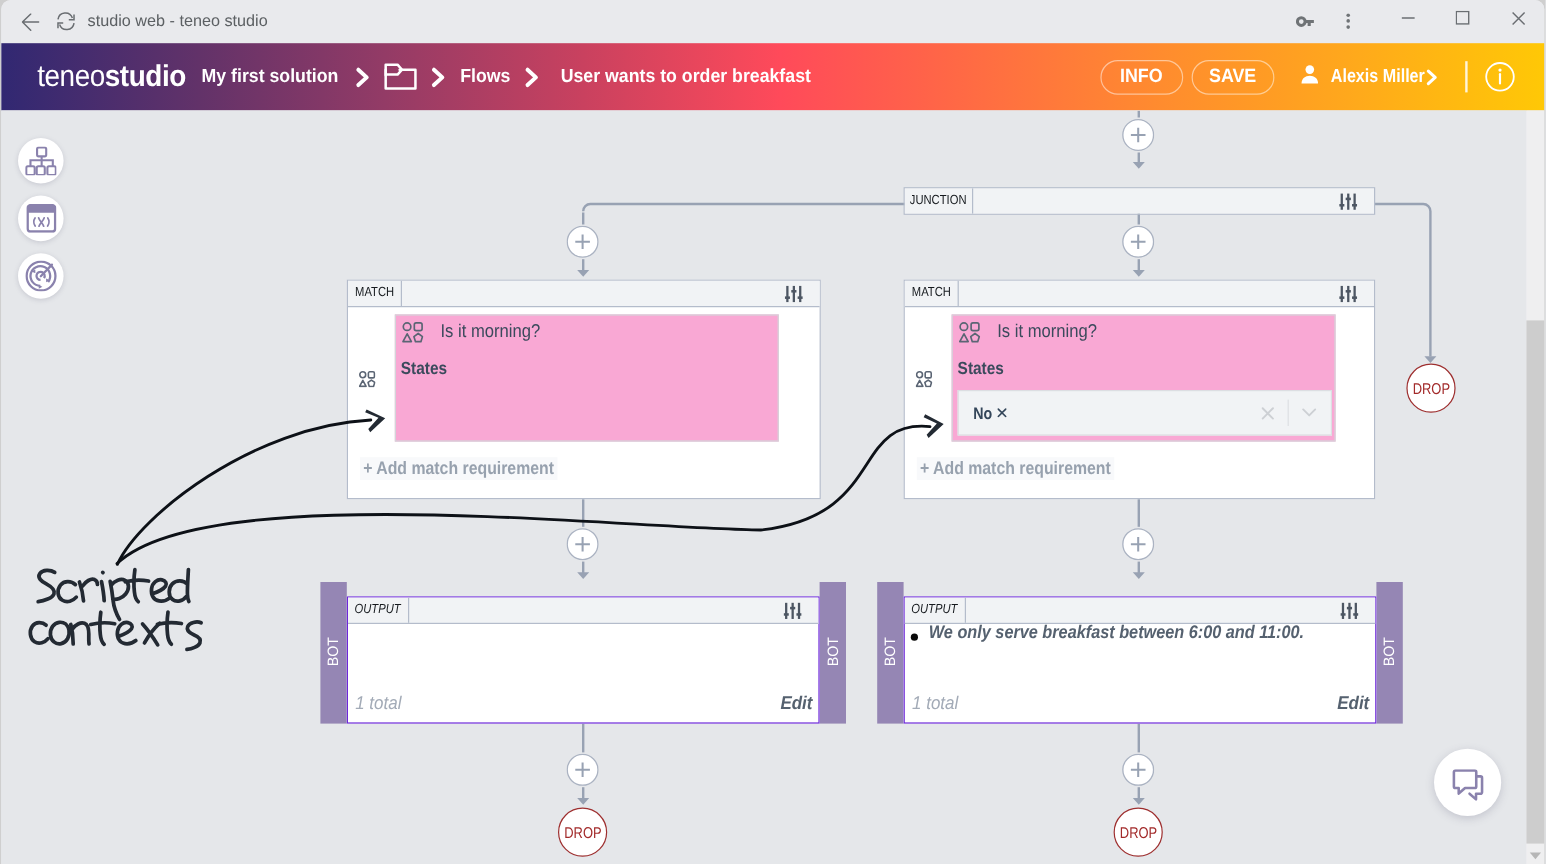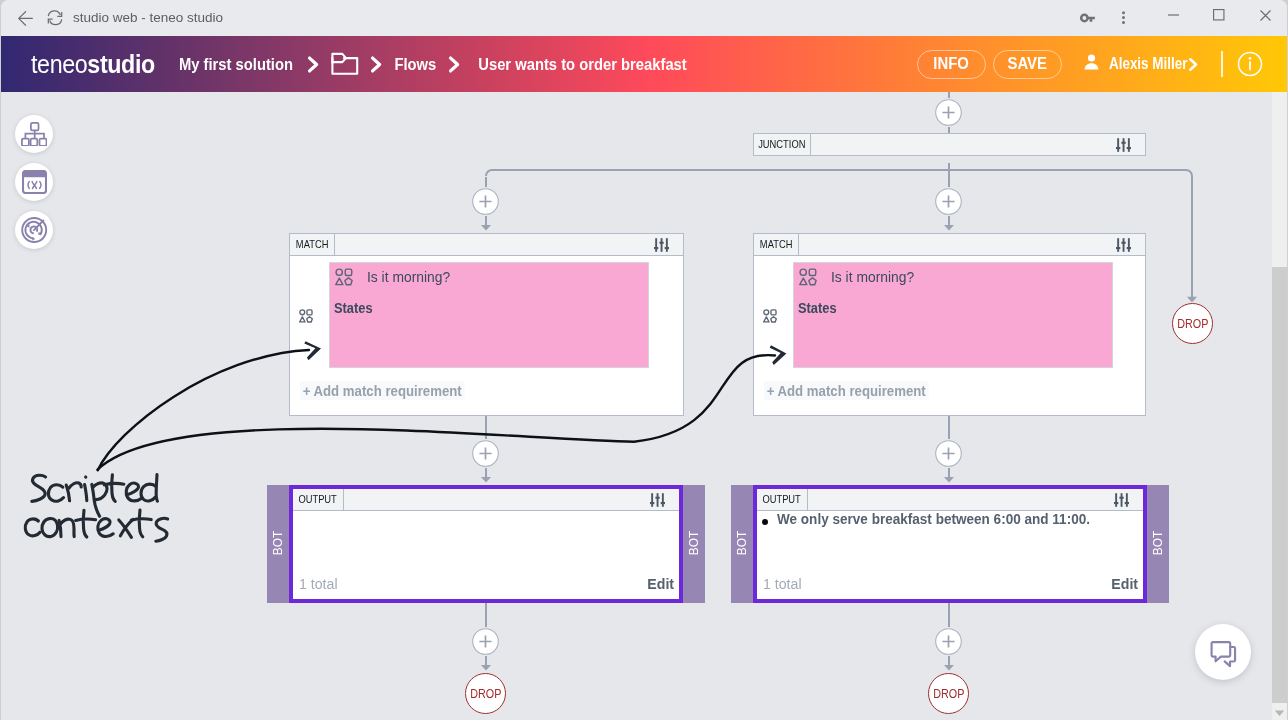--- a/index.html
+++ b/index.html
@@ -35,21 +35,21 @@
     position:absolute; left:0; top:36px; width:1286px; height:56px;
     background: linear-gradient(90deg,
         #312872 0.0%, #623269 12.8%, #933b66 24.8%, #c9415f 37.7%,
         #ff4a5a 50.5%, #ff6a44 62.5%, #ff8c2e 75.3%, #ffa81c 87.3%,
         #ffc806 100%);
     overflow:hidden;
   }
   .logo { position:absolute; left:30px; top:50%; transform:translateY(-50%) scaleX(.93); transform-origin:left;
           font-size:25px; color:#fff; letter-spacing:-0.4px; font-weight:400; white-space:nowrap;}
   .logo b { font-weight:700; }
-  .crumbs { position:absolute; left:174px; top:50%; transform:translateY(-50%);
+  .crumbs { position:absolute; left:163px; top:50%; transform:translateY(-50%);
             display:flex; align-items:center; white-space:nowrap; }
   .crumb { color:#fff; font-size:15.8px; font-weight:bold; display:inline-block; transform:scaleX(.935); transform-origin:center;}
   .chev { margin:0 10px; display:flex; align-items:center;}
   .folder { display:flex; align-items:center;}
   .hdr-right { position:absolute; left:916px; top:0; height:56px; display:flex; align-items:center; gap:0;}
   .pill { border:1px solid rgba(255,255,255,.5); border-radius:15px; color:#fff; font-size:16px;
           font-weight:bold; line-height:1; width:69px; height:29px; display:flex; align-items:center; justify-content:center;}
   .pill span { display:inline-block; transform:scaleX(.93);}
   .usergrp { display:flex; align-items:center; margin-left:20px; }
   .username { color:#fff; font-weight:bold; font-size:15.8px; margin-left:8px; display:inline-block; transform:scaleX(.85); transform-origin:left; line-height:18px; white-space:nowrap; margin-right:-12px;}
@@ -88,21 +88,21 @@
   .sel-div { width:1px; height:22.5px; background:#dcdfe3; margin:0 11px;}
   .sel-caret { margin-right:12px; display:flex; align-items:center;}
   .addreq { position:absolute; left:10px; top:125px; font-size:15px; font-weight:bold; color:#97a1ae;
             background:#f8f9fb; padding:1px 3px; transform:scaleX(.88); transform-origin:left;}
 
   
   .outnode { position:absolute; }
   .bot-strip { position:absolute; top:0; width:22px; height:100%; background:#9586b4; }
   .bot-strip span { position:absolute; left:50%; top:50%; transform:translate(-50%,-50%) rotate(-90deg) scaleX(.95);
                     color:#fff; font-size:12.5px; letter-spacing:0px; white-space:nowrap; margin-top:-1px;}
-  .out-inner { position:absolute; top:0; bottom:0; background:#fff; border:4px solid #6d28d9; }
+  .out-inner { position:absolute; top:12px; bottom:0; background:#fff; border:1px solid #6d28d9;font-style:italic; }
   .out-line { position:absolute; left:5px; top:21px; display:flex; align-items:flex-start;}
   .out-bullet { width:6.2px; height:6.2px; border-radius:50%; background:#090909; margin-top:8.8px; flex:none;}
   .out-text { font-size:15.2px; font-weight:bold; color:#55616f; margin-left:9px; white-space:nowrap;
               transform:scaleX(.892); transform-origin:left; display:inline-block; line-height:17px;}
   .out-total { position:absolute; left:6px; bottom:6px; font-size:15.4px; color:#a3abb7; transform:scaleX(.92); transform-origin:left;}
   .out-edit { position:absolute; right:5px; bottom:6px; font-size:15.4px; font-weight:bold; color:#55616f; transform:scaleX(.92); transform-origin:right;}
 
   
   .drop { position:absolute; border-radius:50%; background:#fff; border:1.2px solid #9e2f2f;
           display:flex; align-items:center; justify-content:center; color:#a22a2a; }
@@ -349,21 +349,21 @@
             <path d="M13.5 7.4 V19.6 M7.4 13.5 H19.6" stroke="#98a2b3" stroke-width="1.7" stroke-linecap="butt"></path>
           </svg>
     </div>
     <div class="plus" style="position:absolute;left:934px;top:536px">
       <svg width="27" height="27" viewBox="0 0 27 27">
             <circle cx="13.5" cy="13.5" r="12.8" fill="#fff" stroke="#abb3c2" stroke-width="1.1"></circle>
             <path d="M13.5 7.4 V19.6 M7.4 13.5 H19.6" stroke="#98a2b3" stroke-width="1.7" stroke-linecap="butt"></path>
           </svg>
     </div>
 
-    <div class="node" style="left:752px;top:41px;width:393px;height:23px">
+    <div class="node" style="left:752px;top:64px;width:393px;height:23px">
       <div class="nodehdr" style="height:21px;border-bottom:none">
         <div class="tag" style="width:57px"><span>JUNCTION</span></div>
         <div class="sliders">
           <svg width="15" height="14" viewBox="0 0 15 14">
                 <g fill="#4d5663">
             <rect x="1.2" y="0.2" width="1.9" height="13.6"></rect>
                   <rect x="0.0" y="9.0" width="4.3" height="2.1"></rect>
             <rect x="6.6" y="0.2" width="1.9" height="13.6"></rect>
                   <rect x="5.4" y="3.7" width="4.3" height="2.1"></rect>
             <rect x="11.9" y="0.2" width="1.9" height="13.6"></rect>
@@ -456,20 +456,39 @@
                 <circle cx="4.7" cy="4.7" r="3.5"></circle>
                 <rect x="11.4" y="1.2" width="7.2" height="7.2" rx="1.7"></rect>
                 <path d="M4.8 11.3 L8.7 18.5 L0.9 18.5 Z"></path>
                 <path d="M15.0 11.0 L19.0 13.9 L17.5 18.6 L12.5 18.6 L11.0 13.9 Z"></path>
               </g>
                   </svg>
             </span>
             <span class="rt">Is it morning?</span>
           </div>
           <div class="req-states">States</div>
+          <div class="req-select">
+            <span class="chip">No</span>
+            <span class="chipx">
+                  <svg width="8" height="8" viewBox="0 0 8 8">
+                    <path d="M0.9 0.9 L7.1 7.1 M7.1 0.9 L0.9 7.1" stroke="#34465a" stroke-width="1.4" stroke-linecap="round"></path>
+                  </svg>
+                </span>
+            <span class="sel-x">
+                  <svg width="11" height="11" viewBox="0 0 11 11">
+                    <path d="M1.2 1.2 L9.8 9.8 M9.8 1.2 L1.2 9.8" stroke="#cdd0d4" stroke-width="1.6" stroke-linecap="round"></path>
+                  </svg>
+                </span>
+            <span class="sel-div"></span>
+            <span class="sel-caret">
+              <svg width="12" height="8" viewBox="0 0 12 8">
+                    <path d="M1.0 1.2 L6 6.2 L11 1.2" fill="none" stroke="#cdd0d4" stroke-width="1.6" stroke-linecap="round" stroke-linejoin="round"></path>
+                  </svg>
+            </span>
+          </div>
         </div>
         <div class="addreq">+ Add match requirement</div>
       </div>
     </div>
 
     <div class="outnode" style="left:266px;top:393px;width:438px;height:118px">
       <div class="bot-strip" style="left:0">
             <span>BOT</span>
           </div>
       <div class="bot-strip" style="right:0">

